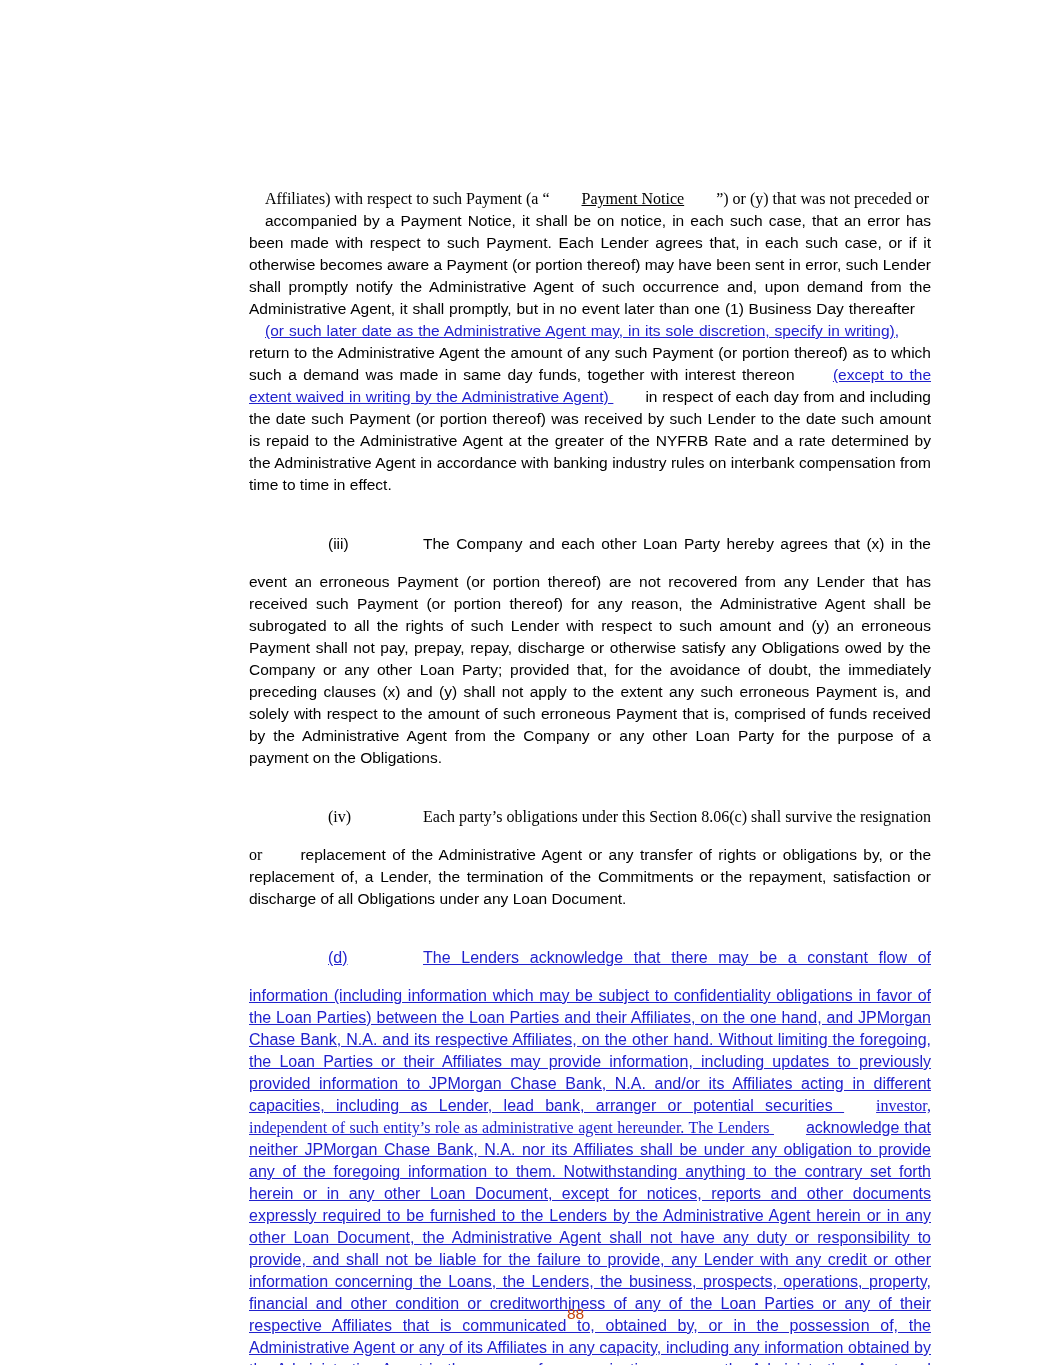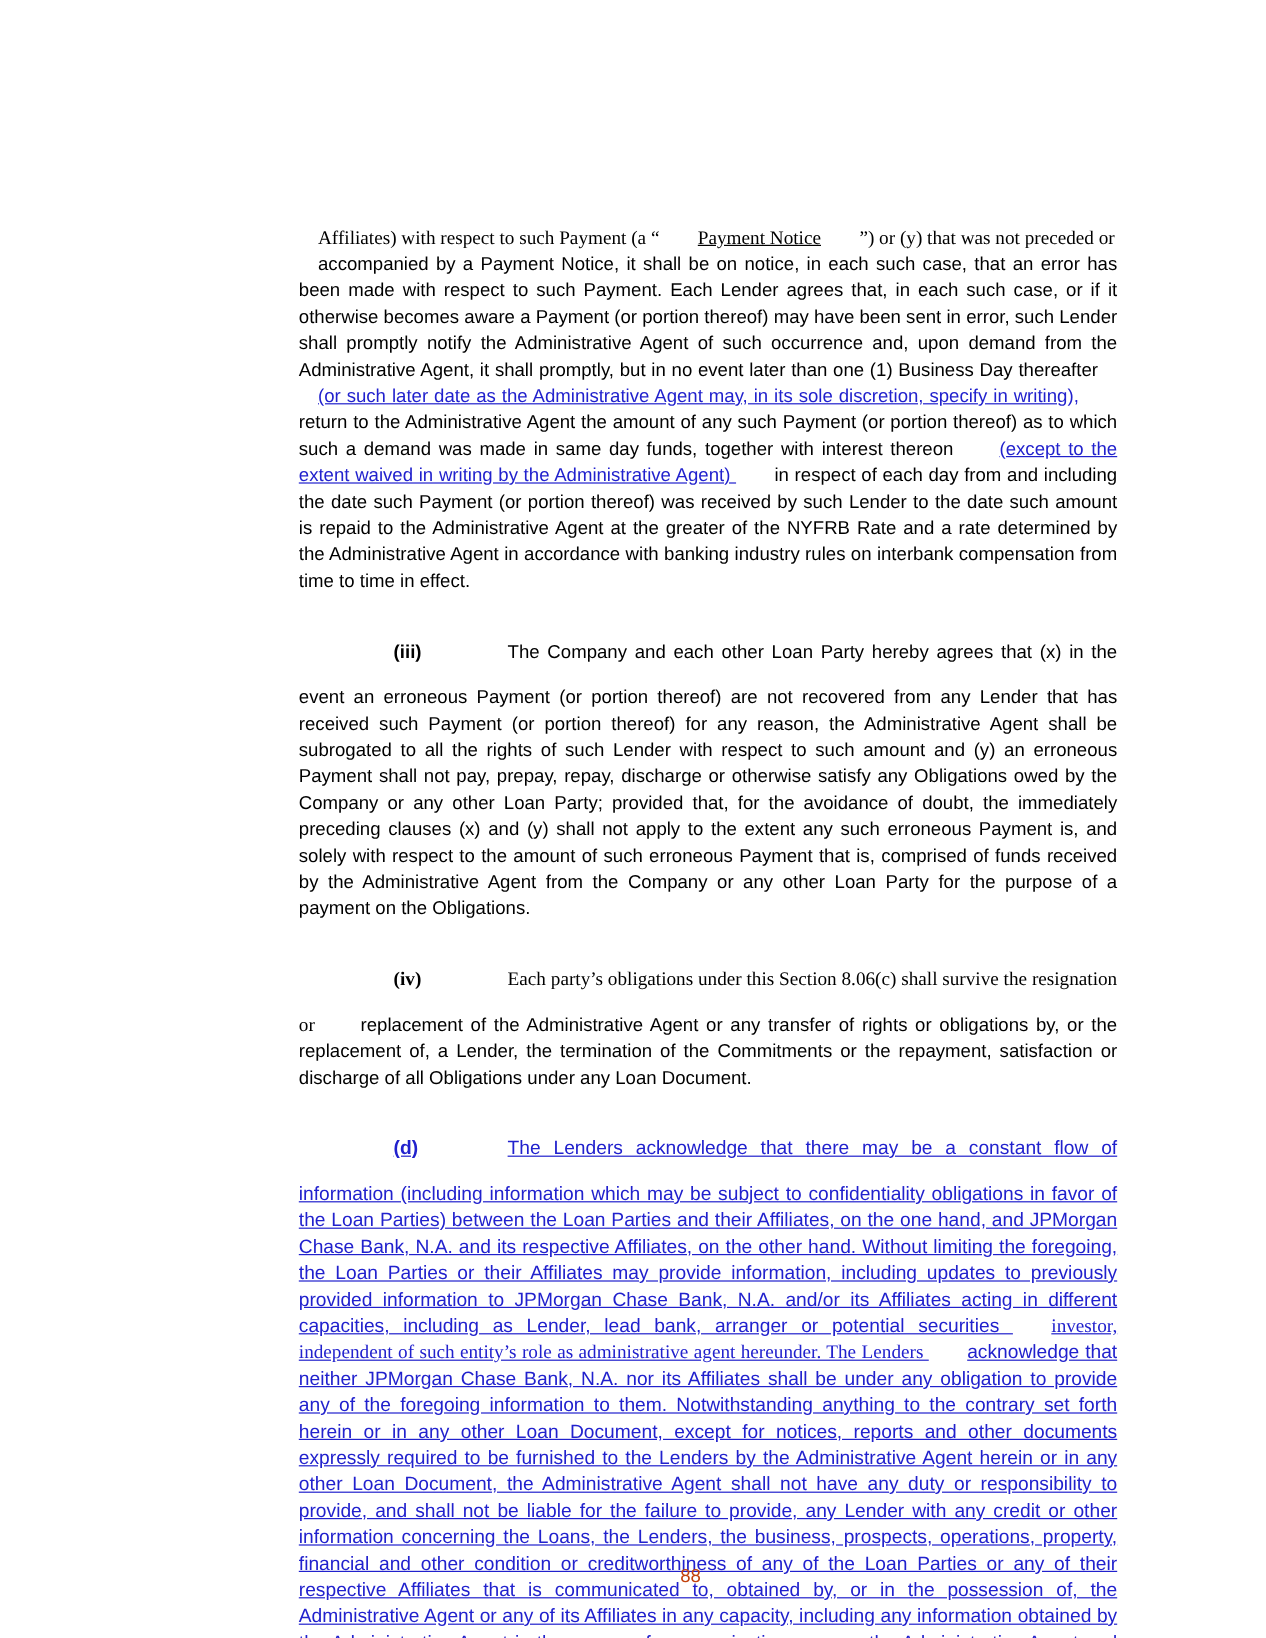--- a/index.html
+++ b/index.html
@@ -23,21 +23,20 @@
     text-align: justify;
     margin-bottom: 21px;
     color: #000000;
   }
   .para.indent { text-indent: 63px; }
   .para.larger { font-size: 16px; }
   .plabel {
     display: inline-block;
     width: 63px;
     text-indent: 0;
-    font-weight: bold;
   }
   .serif { font-family: "Liberation Serif", serif; font-size: 16px; }
   .u { text-decoration: underline; }
   .ins { color: #2121cd; text-decoration: underline; }
   .b { font-weight: normal; }
   .page-number {
     position: absolute;
     top: 1257px;
     left: 0;
     width: 1055px;

